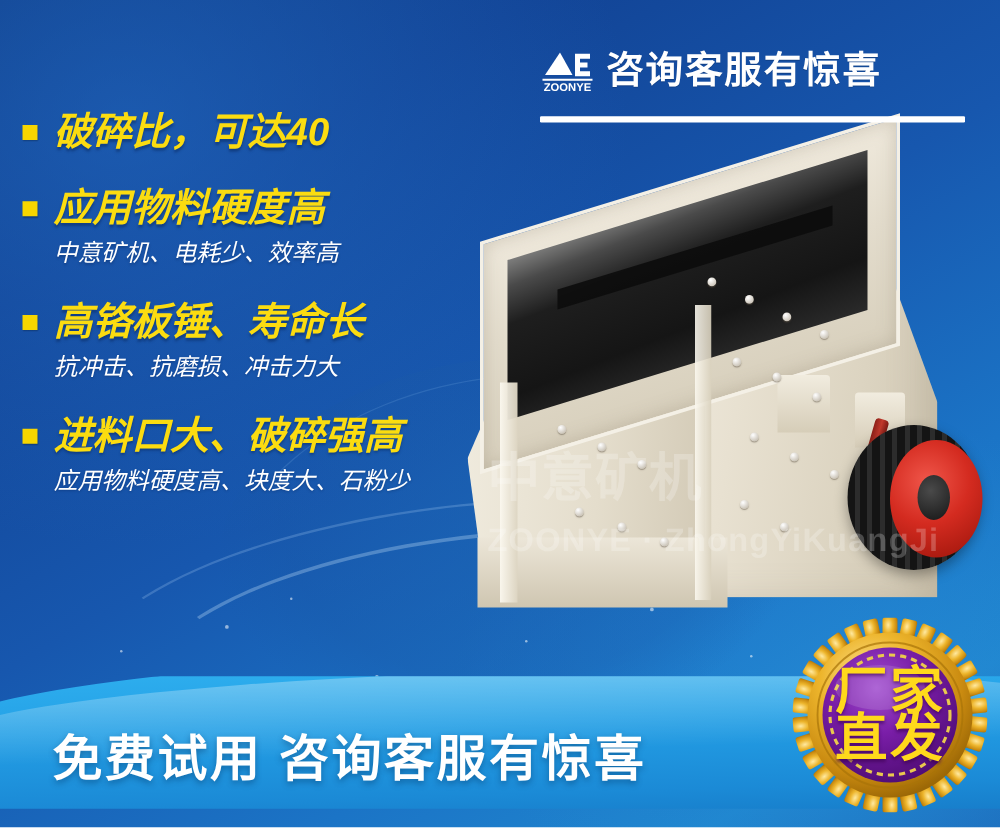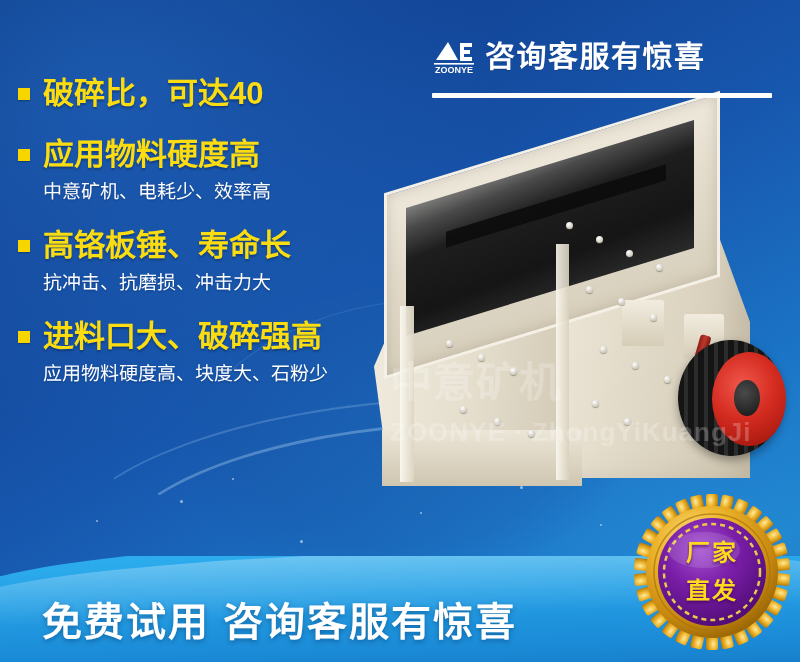--- a/index.html
+++ b/index.html
@@ -63,21 +63,21 @@
   .header-title{
     color:#ffffff;font-size:30px;font-weight:bold;letter-spacing:1.5px;
     line-height:40px;white-space:nowrap;
     text-shadow:0 1px 0 rgba(0,0,0,.18);
   }
   .header-rule{
     position:absolute;left:0;bottom:-2px;width:340px;height:5px;background:#ffffff;border-radius:1px;
   }
 
   
-  .features{position:absolute;left:18px;top:72px;width:400px;}
+  .features{position:absolute;left:18px;top:84px;width:400px;font-style:italic;}
   .feature{margin-bottom:17px;}
   .feat-head{display:flex;align-items:center;gap:13px;}
   .bullet{
     width:12px;height:12px;background:#f7d600;flex:0 0 auto;display:block;
     box-shadow:0 1px 1px rgba(0,0,0,.25);
   }
   .feat-title{
     color:#fbdc10;font-size:31px;font-weight:bold;line-height:44px;white-space:nowrap;
     text-shadow:0 2px 2px rgba(0,20,60,.35);
   }
@@ -152,21 +152,21 @@
   .watermark{
     position:absolute;left:390px;top:352px;width:410px;height:110px;
     color:rgba(255,255,255,.42);pointer-events:none;
     font-weight:bold;letter-spacing:1px;
   }
   .wm-cn{font-size:42px;line-height:62px;white-space:nowrap;opacity:.55;}
   .wm-en{font-size:26px;line-height:32px;white-space:nowrap;opacity:.55;margin-top:2px;}
 
   
   .banner{
-    position:absolute;left:0;bottom:0;width:800px;height:106px;overflow:hidden;
+    position:absolute;left:0;bottom:15px;width:800px;height:106px;overflow:hidden;
   }
   .banner-fill{
     position:absolute;left:-40px;bottom:-26px;width:900px;height:150px;
     background:linear-gradient(180deg,#2fb0ef 0%,#24a0e6 35%,#1b8ad6 75%,#1577c4 100%);
     border-radius:50% 50% 0 0 / 46px 46px 0 0;
     transform:rotate(-1.6deg);
   }
   .banner-gloss{
     position:absolute;left:-40px;bottom:46px;width:900px;height:64px;
     background:linear-gradient(180deg,rgba(255,255,255,.30),rgba(255,255,255,0));
@@ -177,21 +177,21 @@
     color:#ffffff;font-size:40px;font-weight:bold;letter-spacing:2px;white-space:nowrap;
     text-shadow:0 2px 5px rgba(0,50,100,.45);
   }
 
   
   .seal{position:absolute;left:634px;top:494px;width:156px;height:156px;}
   .seal svg{display:block;}
   .seal-text{
     position:absolute;left:0;top:0;width:156px;height:156px;
     display:flex;flex-direction:column;align-items:center;justify-content:center;
-    color:#ffd91b;font-size:24px;font-weight:bold;line-height:38px;letter-spacing:2px;
+    color:#ffd91b;font-size:42px;font-weight:bold;line-height:38px;letter-spacing:2px;
     text-shadow:0 2px 3px rgba(60,0,80,.65);
   }
 </style>
 </head>
 <body>
 
 <div id="poster">
 
   <div class="bg-layer">
     <div class="glow-a"></div>

